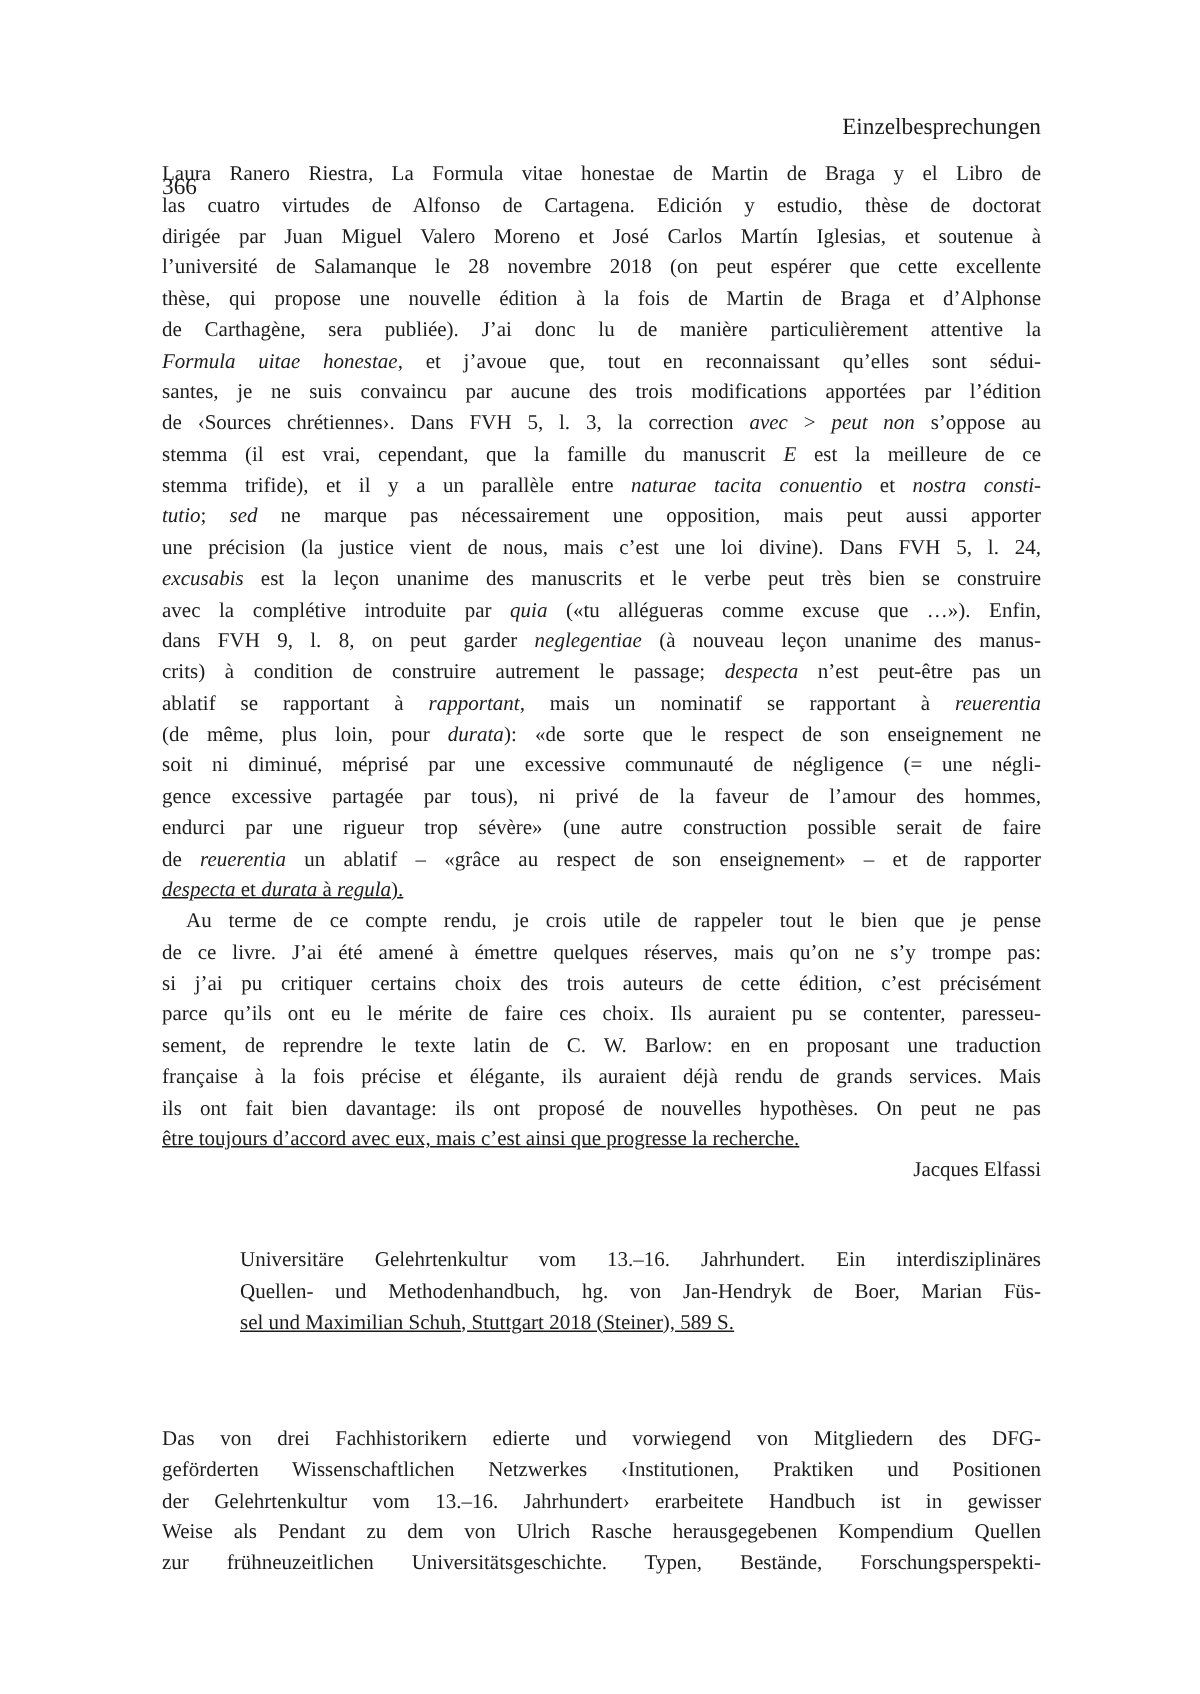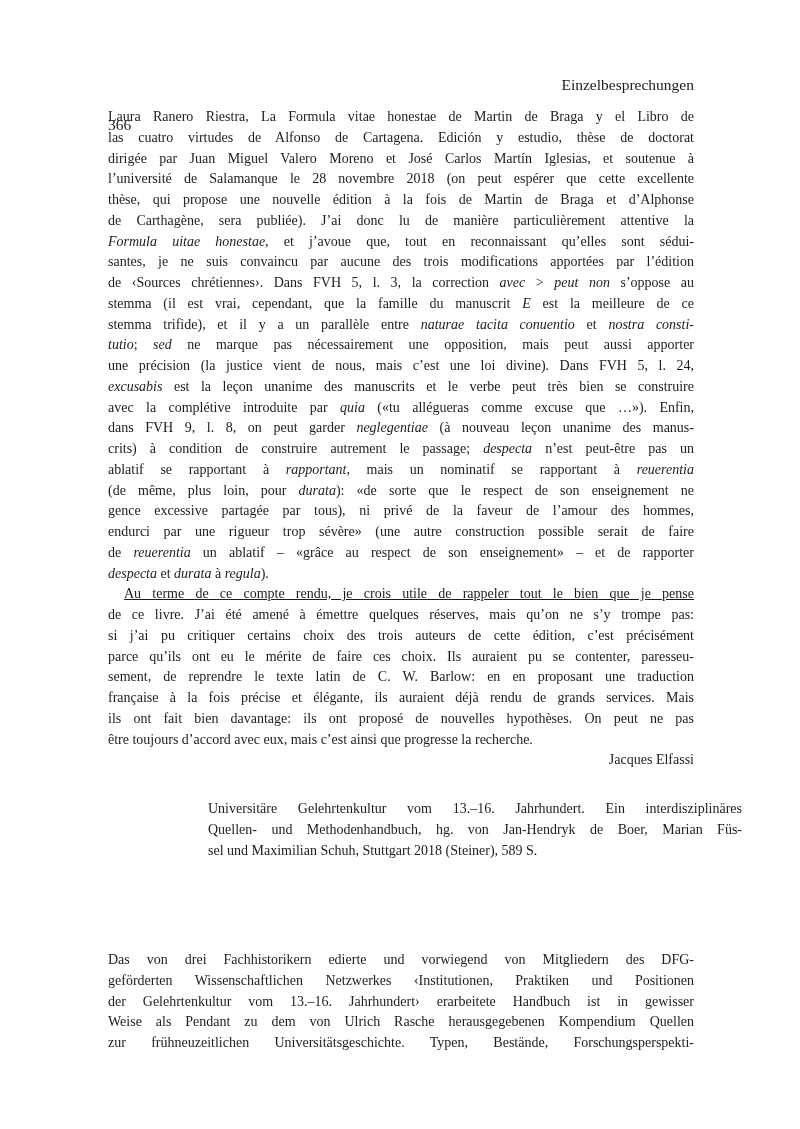--- a/index.html
+++ b/index.html
@@ -5,25 +5,25 @@
   html, body { margin: 0; padding: 0; background: #ffffff; }
   body { width: 800px; height: 1129px; position: relative; overflow: hidden;
          font-family: "Liberation Serif", "DejaVu Serif", serif; color: #1c1c1c; }
   .page { position: absolute; left: 108px; top: 0; width: 586px; }
   .running-head { position: absolute; top: 76px; left: 0; width: 586px; height: 22px;
                   font-size: 15.5px; }
   .running-head .folio { position: absolute; left: 0; top: 0; margin-top: 40px; }
   .running-head .section { position: absolute; right: 0; top: 0; }
   .line { display: block; height: 20.75px; line-height: 20.75px; font-size: 14px;
           white-space: nowrap; text-align: justify; text-align-last: justify; }
-  .line.last { text-align-last: left; }
-  .line.indent { padding-left: 16px; text-decoration: underline; }
+  .line.last { text-align-last: left; text-decoration: underline; }
+  .line.indent { padding-left: 16px; }
   .line.right { text-align: right; text-align-last: right; }
   .block1 { position: absolute; top: 107px; left: 0; width: 586px; }
-  .block2 { position: absolute; top: 799px; left: 52px; width: 534px; margin-left: 48px; }
+  .block2 { position: absolute; top: 831px; left: 52px; width: 534px; }
   .block3 { position: absolute; top: 950px; left: 0; width: 586px; }
   i { font-style: italic; }
 </style>
 </head>
 <body>
 
 <div class="page">
 
   <div class="running-head">
     <span class="folio">366</span>
@@ -43,20 +43,21 @@
       <span class="line"><span>stemma (il est vrai, cependant, que la famille du manuscrit </span><i>E</i><span> est la meilleure de ce</span></span>
       <span class="line"><span>stemma trifide), et il y a un parallèle entre </span><i>naturae tacita conuentio</i><span> et </span><i>nostra consti-</i></span>
       <span class="line"><i>tutio</i><span>; </span><i>sed</i><span> ne marque pas nécessairement une opposition, mais peut aussi apporter</span></span>
       <span class="line"><span>une précision (la justice vient de nous, mais c’est une loi divine). Dans FVH 5, l. 24,</span></span>
       <span class="line"><i>excusabis</i><span> est la leçon unanime des manuscrits et le verbe peut très bien se construire</span></span>
       <span class="line"><span>avec la complétive introduite par </span><i>quia</i><span> («tu allégueras comme excuse que …»). Enfin,</span></span>
       <span class="line"><span>dans FVH 9, l. 8, on peut garder </span><i>neglegentiae</i><span> (à nouveau leçon unanime des manus-</span></span>
       <span class="line"><span>crits) à condition de construire autrement le passage; </span><i>despecta</i><span> n’est peut-être pas un</span></span>
       <span class="line"><span>ablatif se rapportant à </span><i>rapportant</i><span>, mais un nominatif se rapportant à </span><i>reuerentia</i></span>
       <span class="line"><span>(de même, plus loin, pour </span><i>durata</i><span>): «de sorte que le respect de son enseignement ne</span></span>
+      <span class="line"><span>soit ni diminué, méprisé par une excessive communauté de négligence (= une négli-</span></span>
       <span class="line"><span>gence excessive partagée par tous), ni privé de la faveur de l’amour des hommes,</span></span>
       <span class="line"><span>endurci par une rigueur trop sévère» (une autre construction possible serait de faire</span></span>
       <span class="line"><span>de </span><i>reuerentia</i><span> un ablatif – «grâce au respect de son enseignement» – et de rapporter</span></span>
       <span class="line last"><i>despecta</i><span> et </span><i>durata</i><span> à </span><i>regula</i><span>).</span></span>
       <span class="line indent"><span>Au terme de ce compte rendu, je crois utile de rappeler tout le bien que je pense</span></span>
       <span class="line"><span>de ce livre. J’ai été amené à émettre quelques réserves, mais qu’on ne s’y trompe pas:</span></span>
       <span class="line"><span>si j’ai pu critiquer certains choix des trois auteurs de cette édition, c’est précisément</span></span>
       <span class="line"><span>parce qu’ils ont eu le mérite de faire ces choix. Ils auraient pu se contenter, paresseu-</span></span>
       <span class="line"><span>sement, de reprendre le texte latin de C. W. Barlow: en en proposant une traduction</span></span>
       <span class="line"><span>française à la fois précise et élégante, ils auraient déjà rendu de grands services. Mais</span></span>

